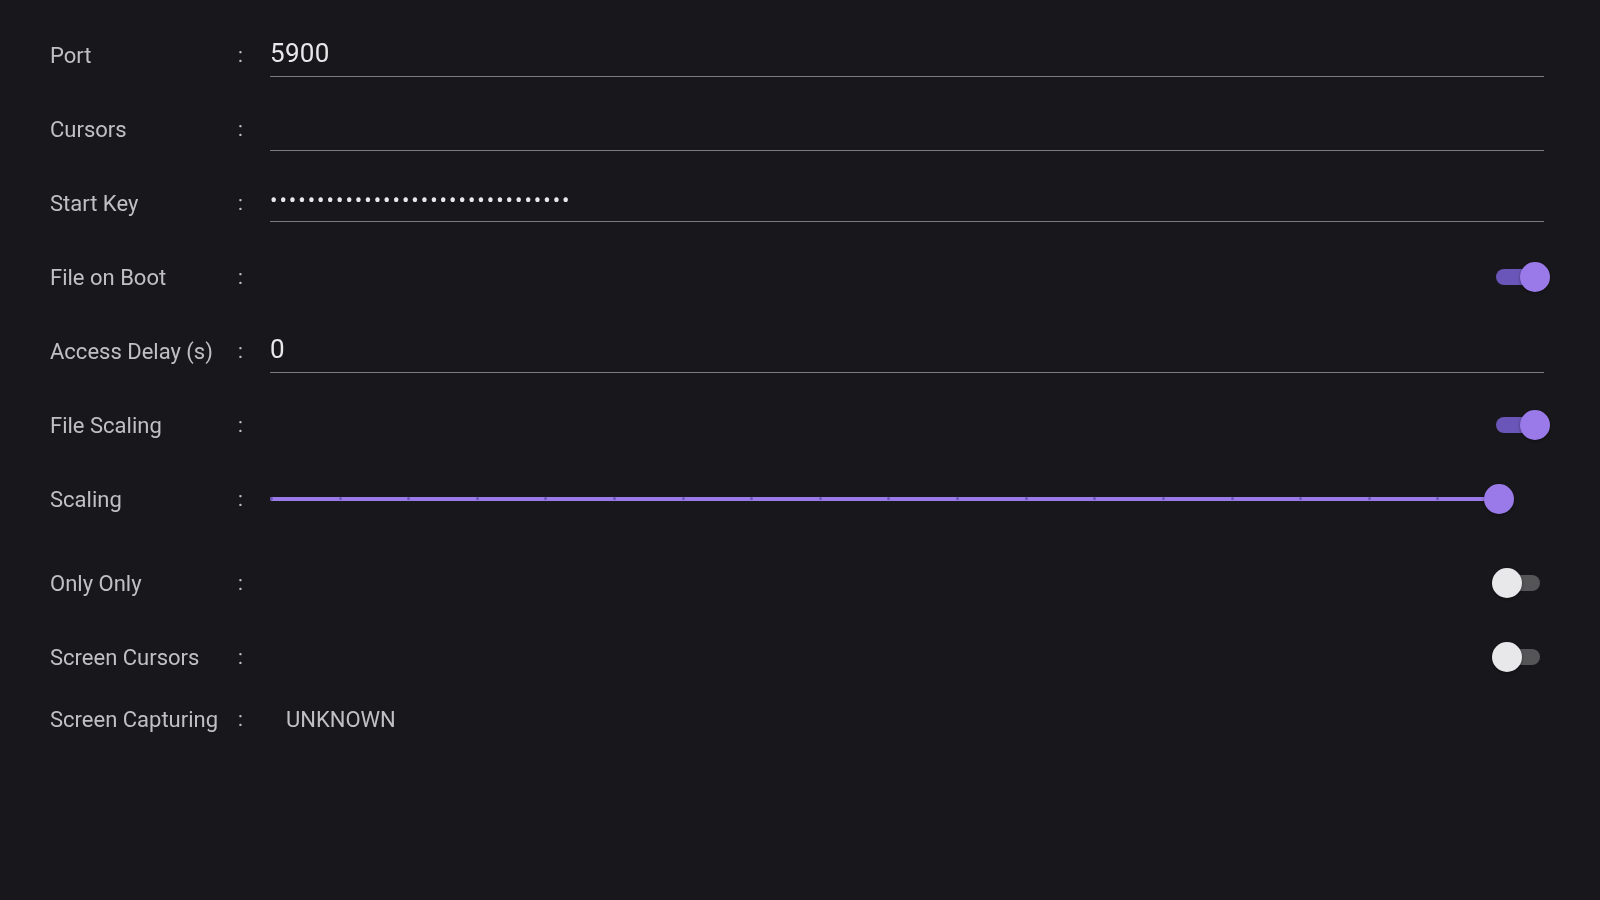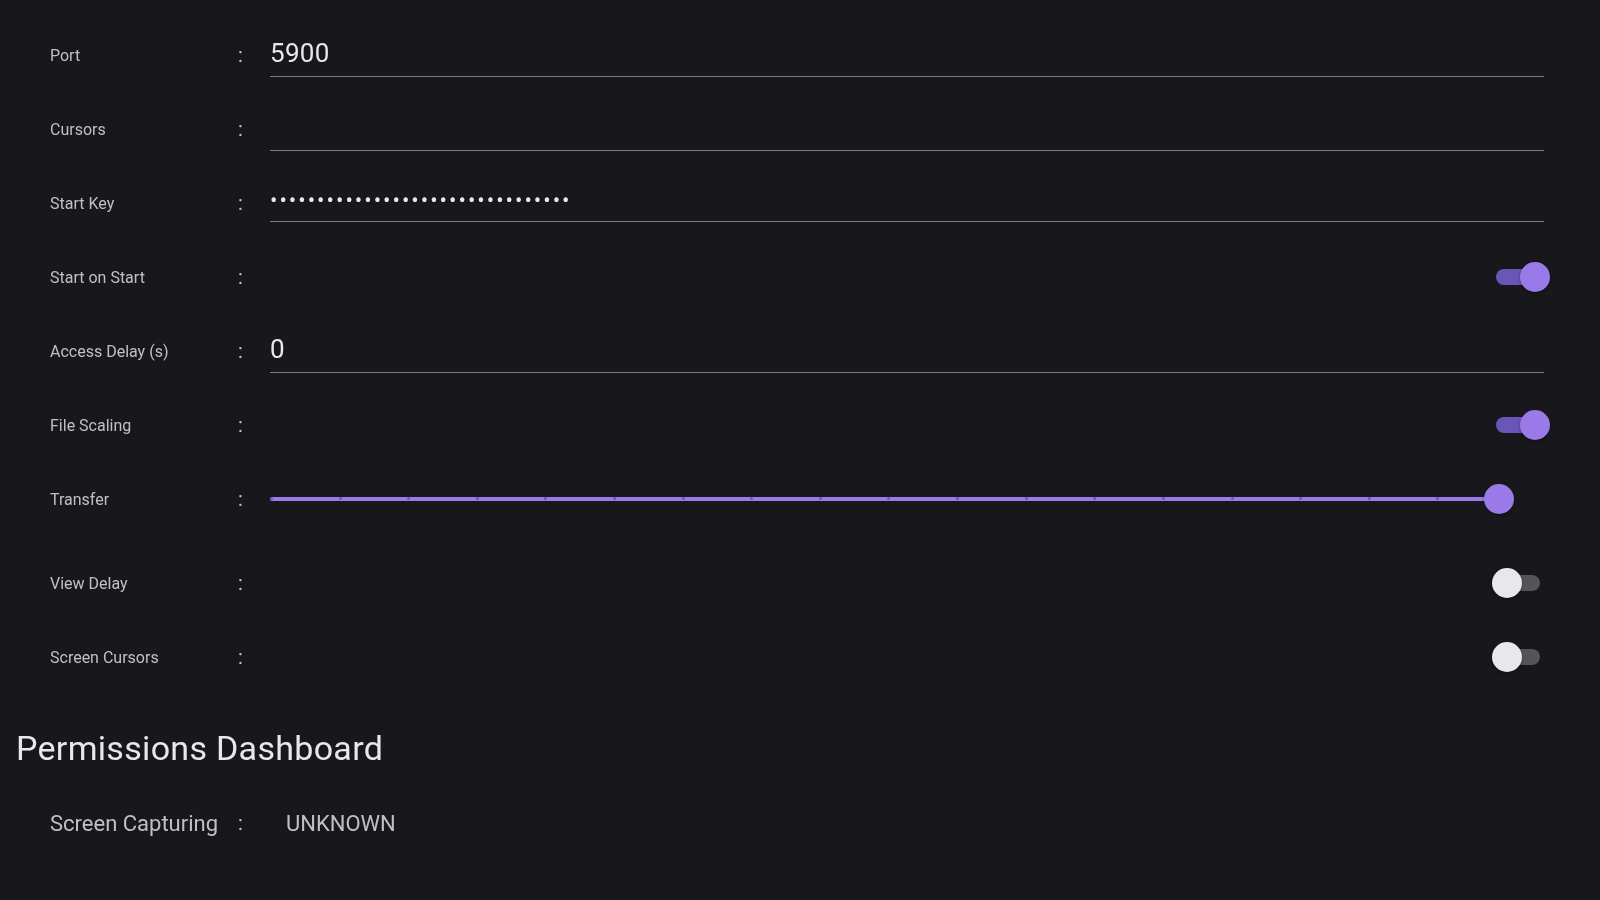--- a/index.html
+++ b/index.html
@@ -31,21 +31,21 @@
     margin-bottom: 30px;
   }
   .row {
     display: flex;
     align-items: center;
     min-height: 74px;
     padding-left: 34px;
   }
   .label {
     width: 188px;
-    font-size: 16px;
+    font-size: 22px;
     color: #c0c0c4;
     font-weight: 400;
   }
   .colon {
     width: 32px;
     font-size: 20px;
     color: #c0c0c4;
   }
   .control {
     flex: 1;
@@ -203,21 +203,21 @@
 
   <div class="row">
     <div class="label">Start Key</div>
     <div class="colon">:</div>
     <div class="control">
       <input type="text" class="text-input password" value="••••••••••••••••••••••••••••••••" style="">
     </div>
   </div>
 
   <div class="row">
-    <div class="label">Start on Start</div>
+    <div class="label">File on Boot</div>
     <div class="colon">:</div>
     <div class="toggle-wrap">
       <div class="toggle on">
         <div class="toggle-track"></div>
         <div class="toggle-thumb"></div>
       </div>
     </div>
   </div>
 
   <div class="row">
@@ -233,21 +233,21 @@
     <div class="colon">:</div>
     <div class="toggle-wrap">
       <div class="toggle on">
         <div class="toggle-track"></div>
         <div class="toggle-thumb"></div>
       </div>
     </div>
   </div>
 
   <div class="row">
-    <div class="label">Transfer</div>
+    <div class="label">Scaling</div>
     <div class="colon">:</div>
     <div class="control">
       <div class="slider">
         <div class="slider-track"></div>
         <div class="slider-ticks" id="scaling-ticks">
             <div class="slider-tick"></div>
             <div class="slider-tick"></div>
             <div class="slider-tick"></div>
             <div class="slider-tick"></div>
             <div class="slider-tick"></div>
@@ -265,42 +265,41 @@
             <div class="slider-tick"></div>
             <div class="slider-tick"></div>
             <div class="slider-tick"></div>
           </div>
         <div class="slider-thumb"></div>
       </div>
     </div>
   </div>
 
   <div class="row" style="margin-top:10px;">
-    <div class="label">View Delay</div>
+    <div class="label">Only Only</div>
     <div class="colon">:</div>
     <div class="toggle-wrap">
       <div class="toggle">
         <div class="toggle-track"></div>
         <div class="toggle-thumb"></div>
       </div>
     </div>
   </div>
 
   <div class="row">
     <div class="label">Screen Cursors</div>
     <div class="colon">:</div>
     <div class="toggle-wrap">
       <div class="toggle">
         <div class="toggle-track"></div>
         <div class="toggle-thumb"></div>
       </div>
     </div>
   </div>
 
-  <h1 class="section-title second">Permissions Dashboard</h1>
 
   <div class="permission-row cutoff">
     <div class="perm-label">Screen Capturing</div>
     <div class="perm-colon">:</div>
     <div class="perm-value">UNKNOWN</div>
   </div>
 
 </div>
 
 </body></html>

